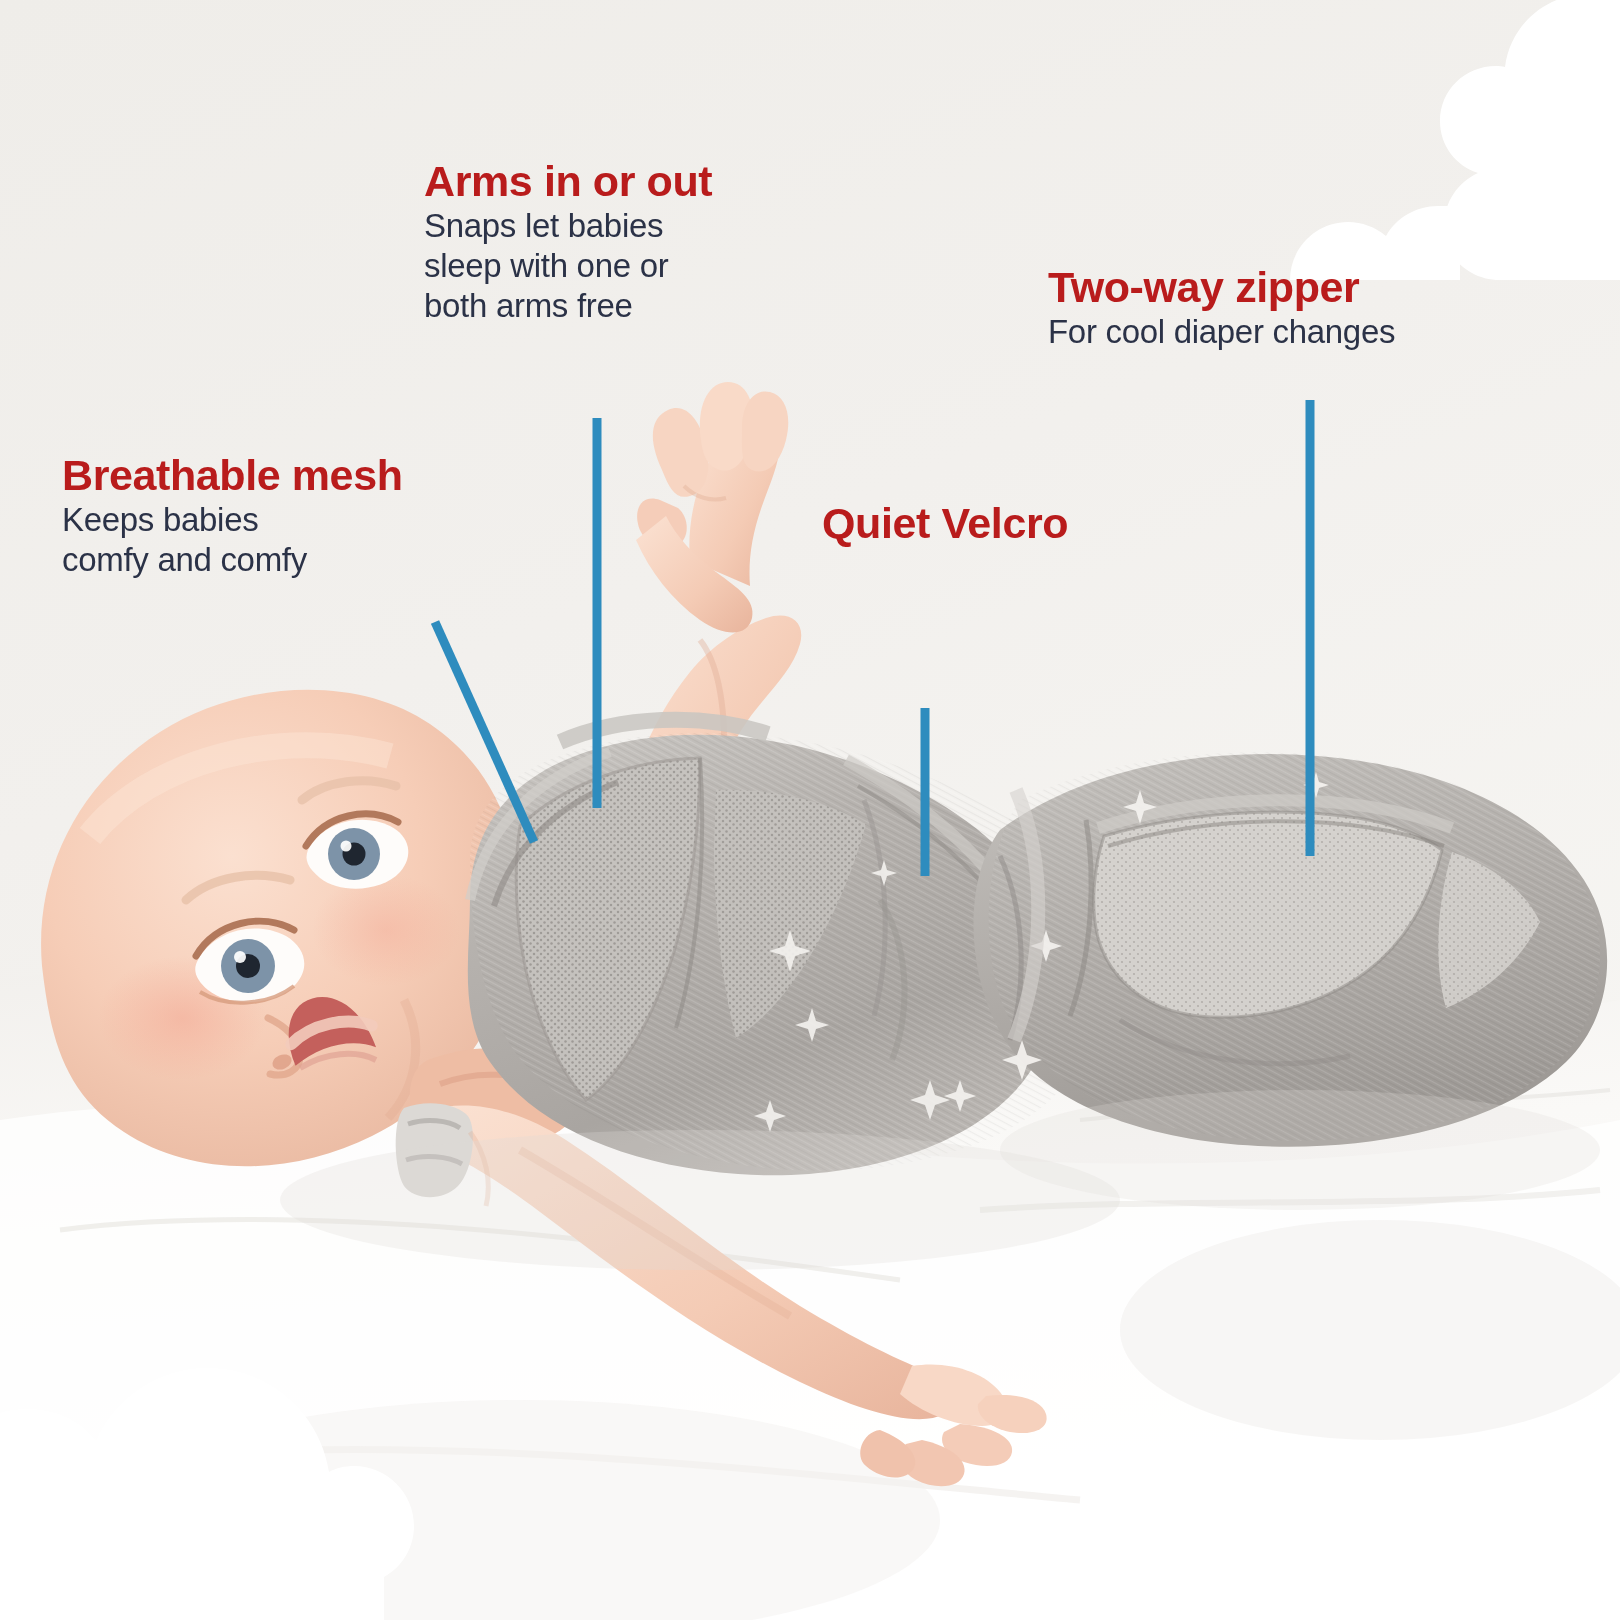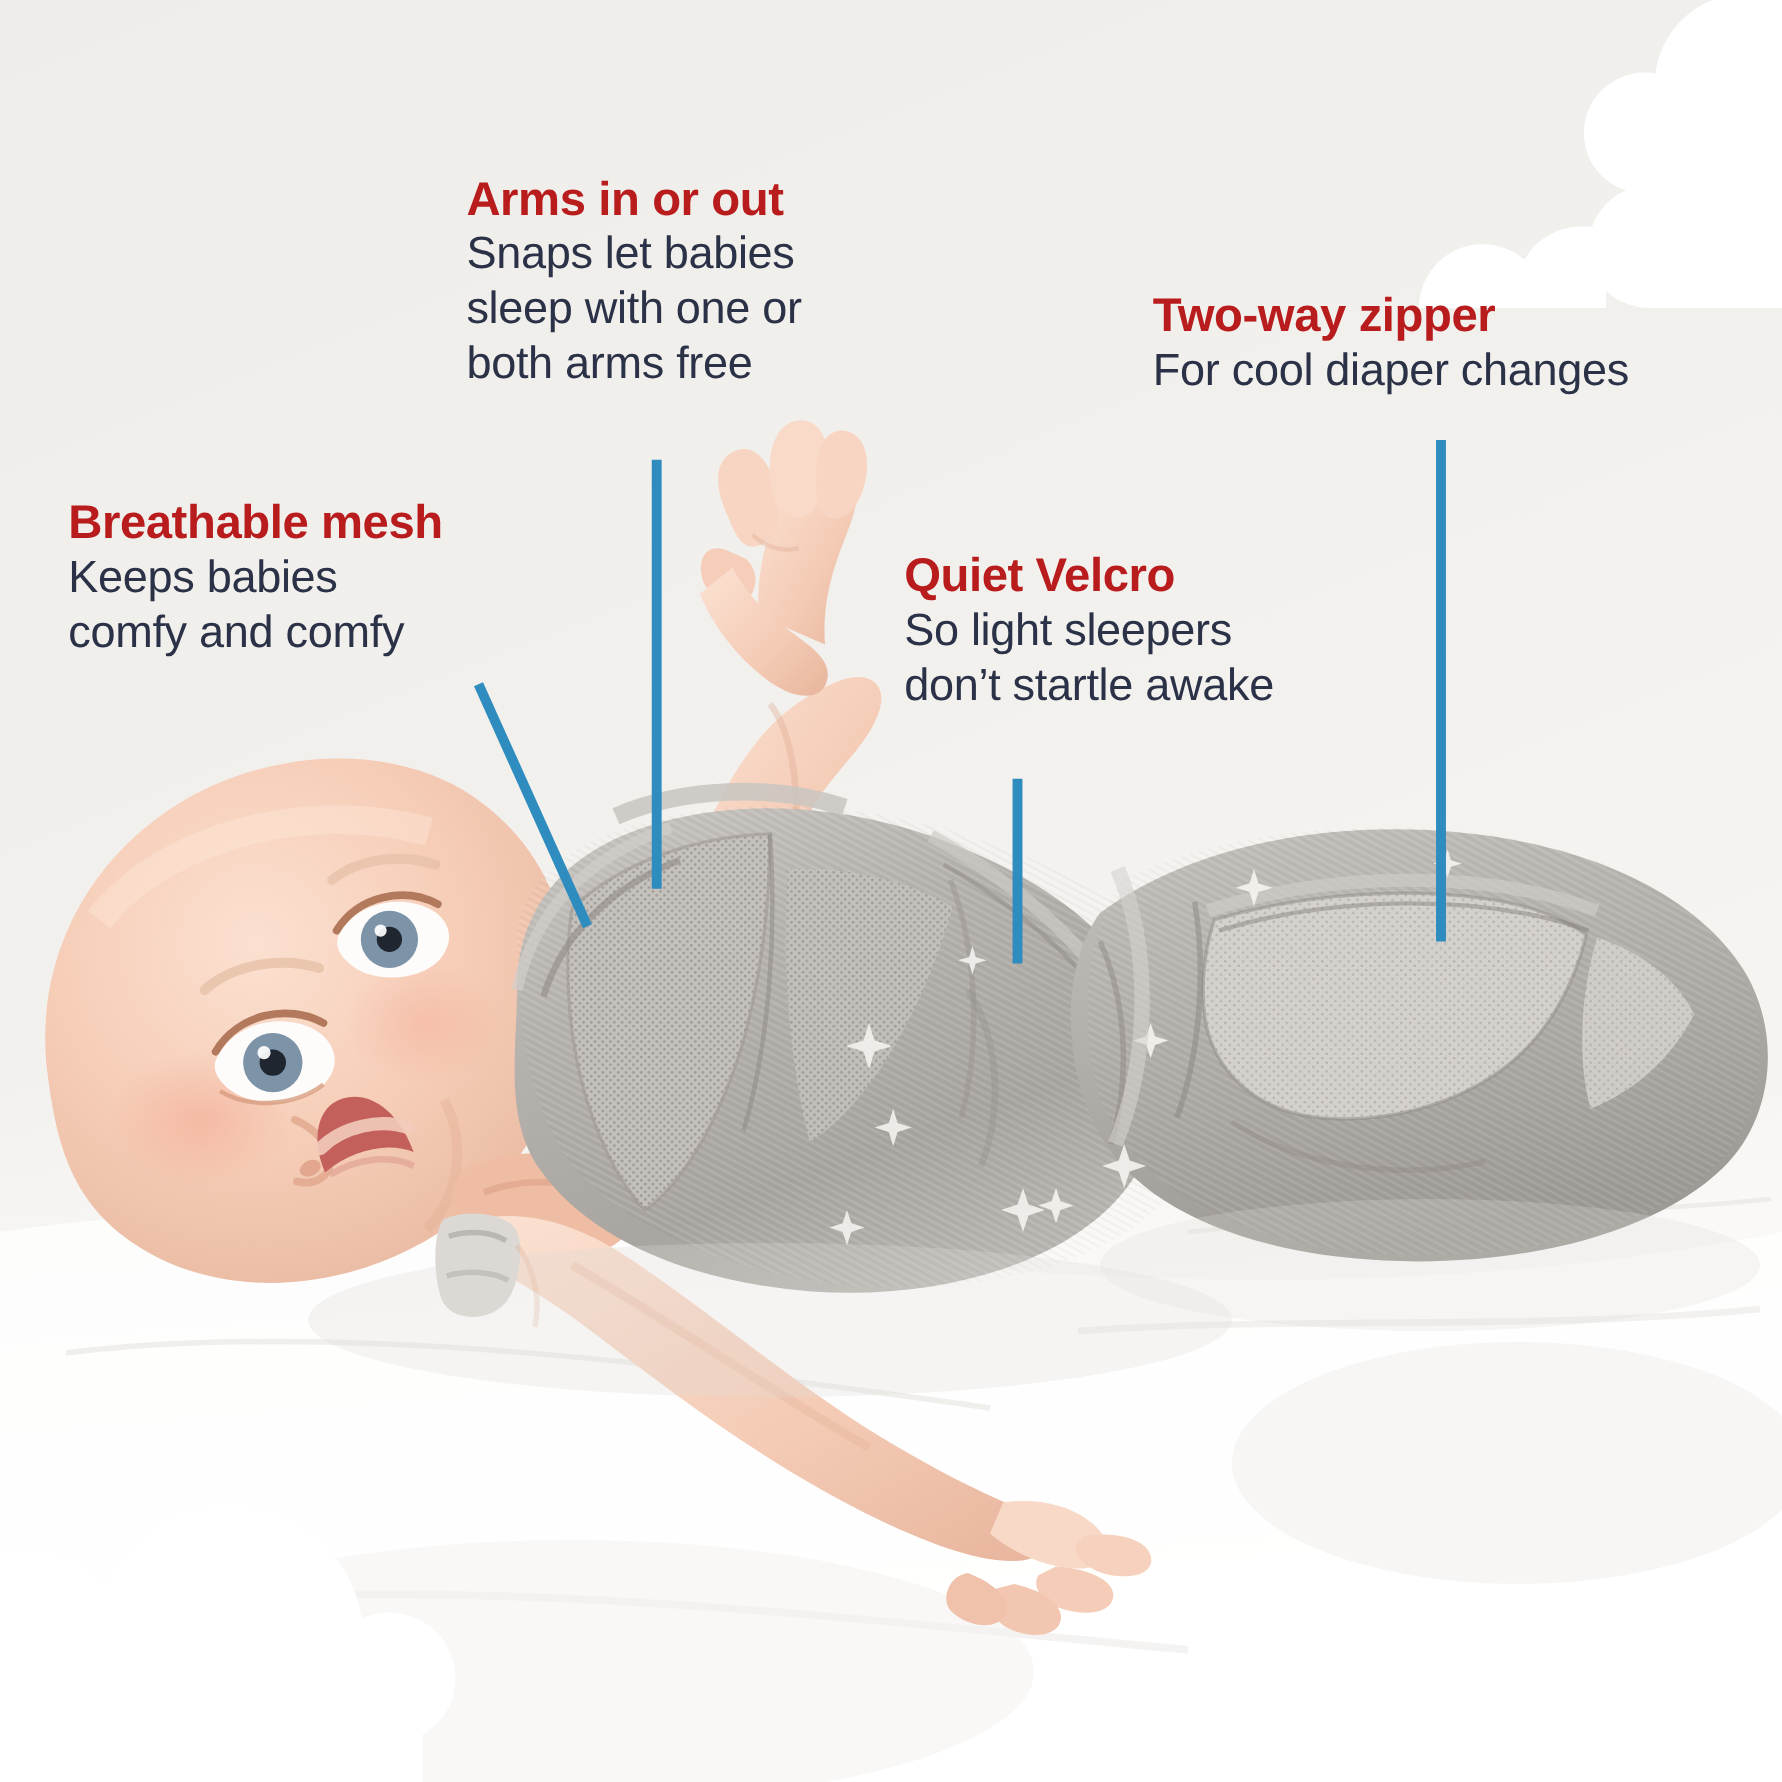--- a/index.html
+++ b/index.html
@@ -26,21 +26,21 @@
     color:#b91c1c;
     font-size:43px;
     font-weight:bold;
     letter-spacing:-0.4px;
     line-height:1.08;
     white-space:nowrap;
   }
   .callout p{
     margin:0;
     color:#2b3247;
-    font-size:41px;
+    font-size:33px;
     font-weight:400;
     line-height:1.21;
     letter-spacing:-0.3px;
   }
   .callout p span{display:block;white-space:nowrap;}
 
   #callout-mesh{left:62px;top:452px;}
   #callout-arms{left:424px;top:158px;}
   #callout-velcro{left:822px;top:500px;}
   #callout-zipper{left:1048px;top:264px;}
@@ -366,24 +366,20 @@
     <h2>Arms in or out</h2>
     <p>
       <span>Snaps let babies</span>
       <span>sleep with one or</span>
       <span>both arms free</span>
     </p>
   </div>
 
   <div class="callout" id="callout-velcro">
     <h2>Quiet Velcro</h2>
-    <p>
-      <span>So light sleepers</span>
-      <span>don’t startle awake</span>
-    </p>
   </div>
 
   <div class="callout" id="callout-zipper">
     <h2>Two-way zipper</h2>
     <p>
       <span>For cool diaper changes</span>
     </p>
   </div>
 
 </div>

